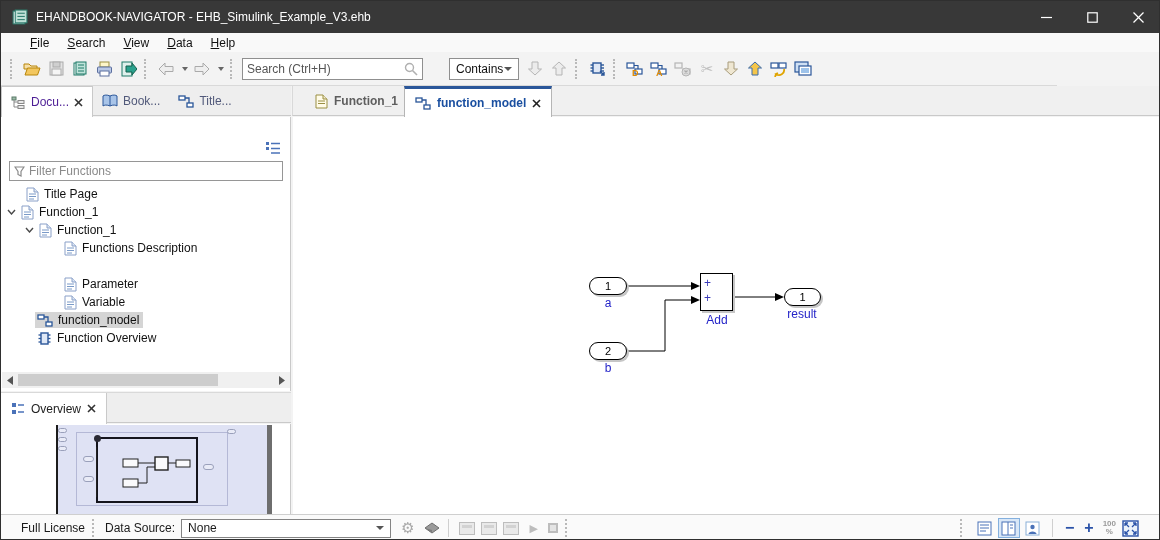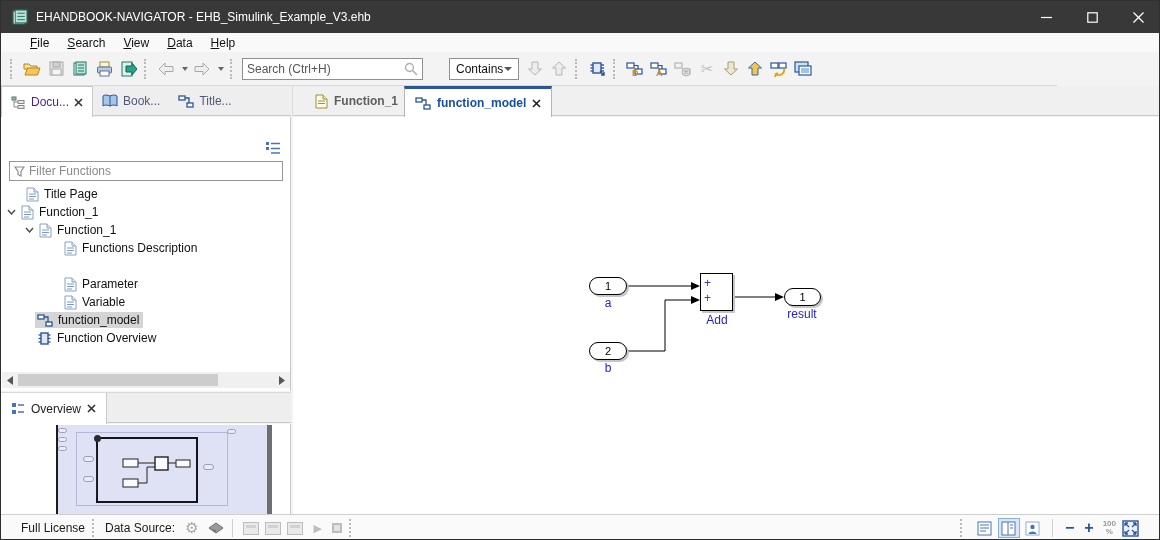--- a/index.html
+++ b/index.html
@@ -544,20 +544,24 @@
   <div class="blk-label" style="left:691px;top:312px;width:50px">Add</div>
   <div class="port-oval" style="left:783px;top:287px;width:37px">
     <span>1</span>
   </div>
   <div class="blk-label" style="left:771px;top:306px;width:60px">result</div>
 
   <div class="abs statusbar">
     <span>Full License</span>
     <div class="ssep-dot"></div>
     <span>Data Source:</span>
+    <div class="dscombo">
+      <span>None</span>
+      <span class="caret-down"></span>
+    </div>
     <span style="margin-left:10px;color:#a9a9a9;font-size:15px">⚙</span>
     <svg width="18" height="12" viewBox="0 0 18 12" style="margin-left:8px">
       <path d="M2 6 L9 1 L16 6 L9 11 Z" fill="#9a9a9a" stroke="#6e6e6e"></path>
       <path d="M2 6 L9 11 L9 8 Z" fill="#7c7c7c"></path>
     </svg>
     <div class="ssep-line"></div>
     <div class="meas"></div>
     <div class="meas"></div>
     <div class="meas"></div>
     <span style="margin:0 4px 0 8px;color:#bdbdbd;font-size:11px">▶</span>

